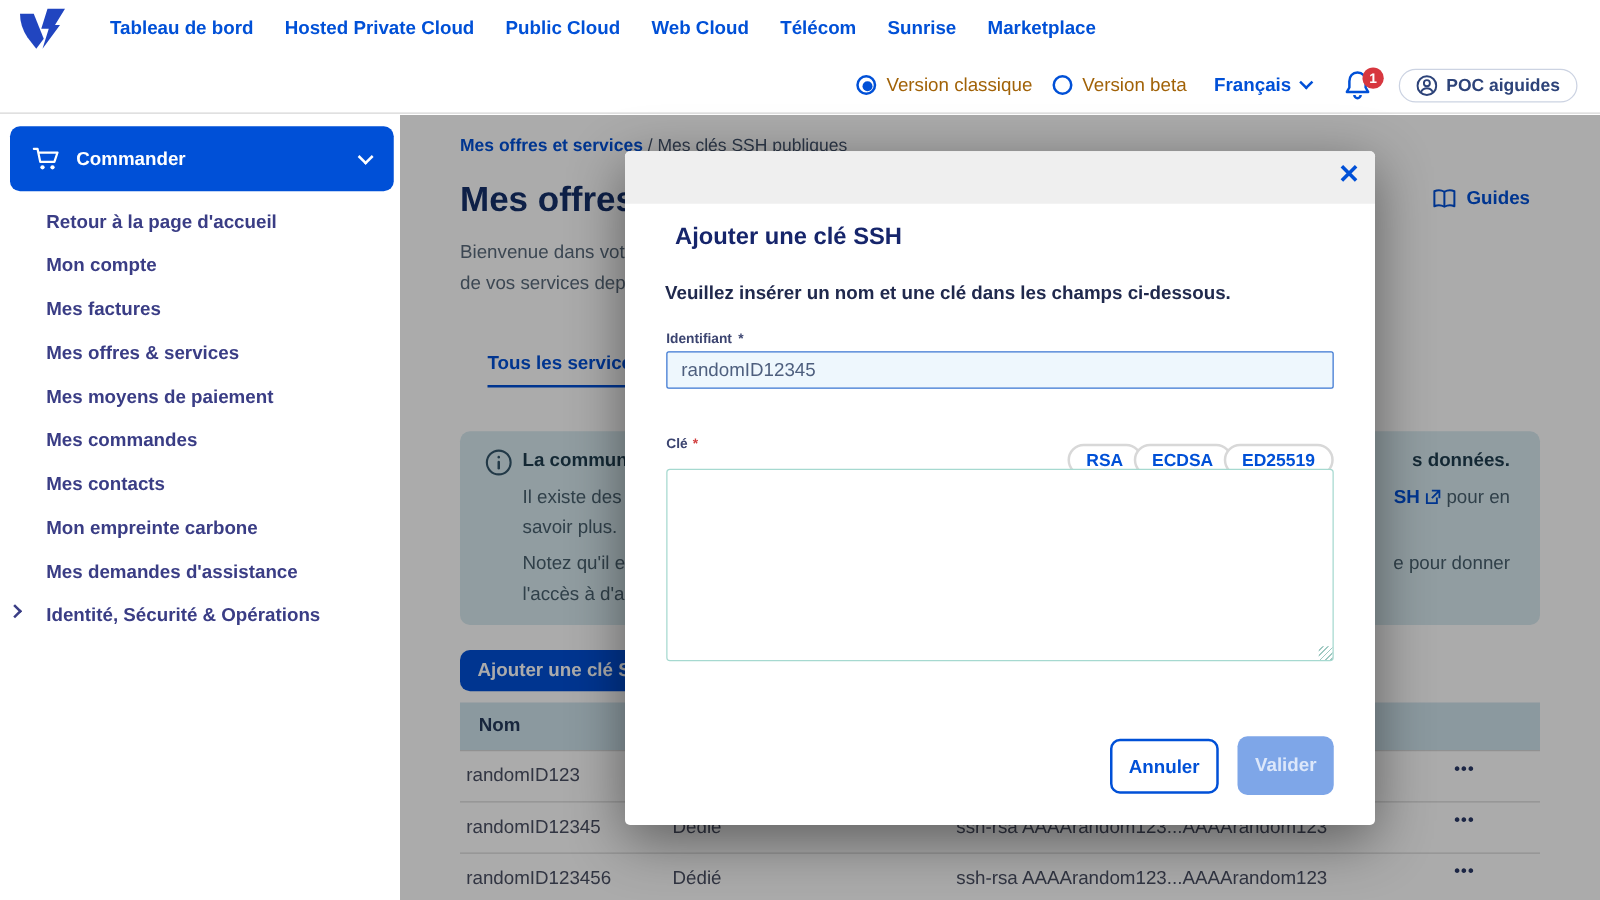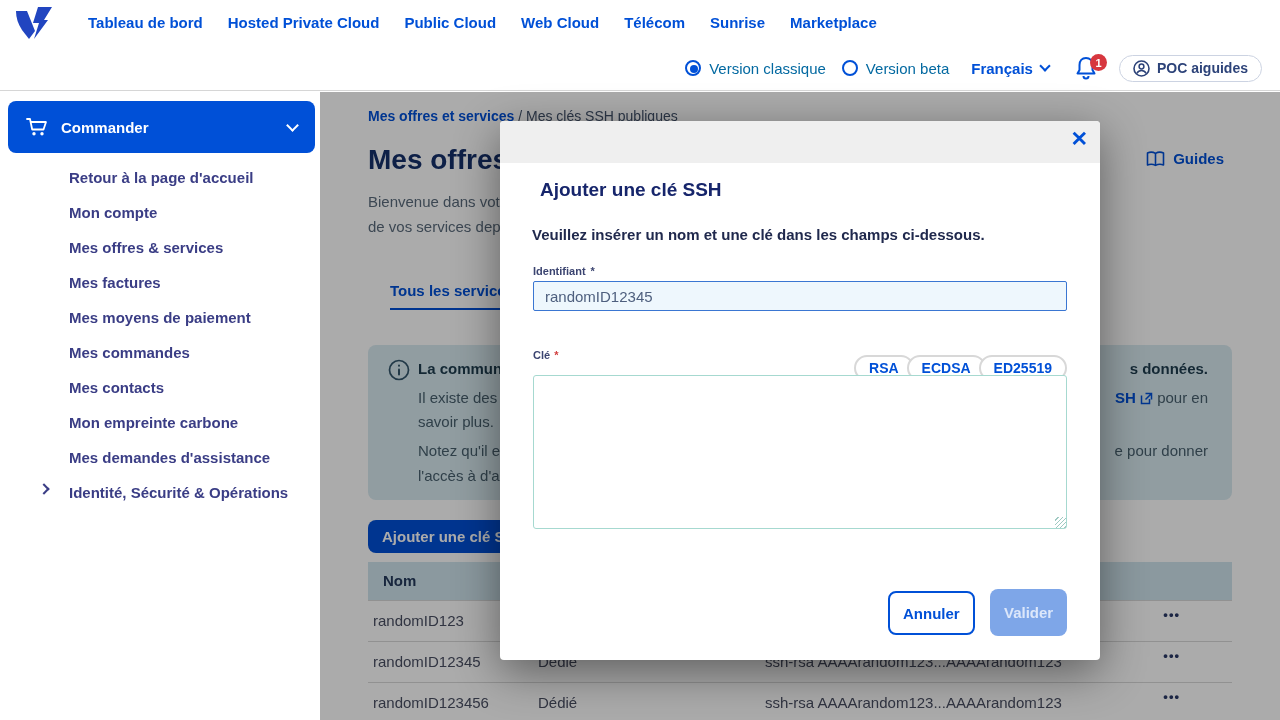--- a/index.html
+++ b/index.html
@@ -17,39 +17,39 @@
   .nav-links { display:flex; gap:25px; margin-left:32px; }
   .nav-link { font-size:15px; font-weight:bold; color:#0050d7; text-decoration:none; position:relative;
               padding:12px 0 14px 0; cursor:pointer; }
   .nav-link.active::after { content:""; position:absolute; left:0; right:0; bottom:2px; height:2px; background:#0050d7; }
 
   .controls-row { position:absolute; top:46px; right:18px; height:44px; display:flex; align-items:center; gap:16px; }
   .radio-group { display:flex; align-items:center; gap:8px; cursor:pointer; }
   .radio-ring { width:16px; height:16px; border:2px solid #0050d7; border-radius:50%; position:relative; flex:0 0 auto; }
   .radio-ring.checked::after { content:""; position:absolute; left:3px; top:3px; width:8px; height:8px;
                                border-radius:50%; background:#0050d7; }
-  .radio-label { font-size:15px; color:#0369a1; }
+  .radio-label { font-size:15px; color:#a16207; }
   .lang { display:flex; align-items:center; gap:8px; font-size:15px; font-weight:bold; color:#0050d7; cursor:pointer; margin-left:6px; }
   .chev-down { width:8px; height:8px; border-right:2px solid #0050d7; border-bottom:2px solid #0050d7;
                transform:rotate(45deg); margin-top:-4px; }
   .bell-wrap { position:relative; margin-left:10px; cursor:pointer; }
   .badge { position:absolute; right:-10px; top:-2px; min-width:17px; height:17px; border-radius:50%;
            background:#d7373f; color:#fff; font-size:11px; font-weight:bold; display:flex;
            align-items:center; justify-content:center; }
   .account-pill { display:flex; align-items:center; gap:7px; border:1px solid #ccd3e2; border-radius:15px;
                   padding:4px 13px; font-size:14px; font-weight:bold; color:#2d4379; background:#fff; cursor:pointer; margin-left:6px; }
 
   
   .sidebar { position:absolute; top:92px; left:0; width:320px; bottom:0; background:#fff; z-index:20; }
   .order-btn { position:absolute; top:9px; left:8px; width:307px; height:52px; background:#0050d7;
                border:none; border-radius:8px; color:#fff; display:flex; align-items:center; gap:13px;
                padding:0 18px; font-size:15px; font-weight:bold; cursor:pointer; font-family:Liberation Sans, sans-serif; }
   .order-btn .chev { width:9px; height:9px; border-right:2px solid #fff; border-bottom:2px solid #fff;
                      transform:rotate(45deg); margin-left:auto; margin-top:-4px; }
-  .side-list { position:absolute; top:68px; left:0; right:0; list-style:none;margin-left:32px; }
+  .side-list { position:absolute; top:68px; left:0; right:0; list-style:none; }
   .side-item { padding:9px 10px 9px 37px; font-size:15px; font-weight:bold; color:#3a3d85; cursor:pointer; position:relative; }
   .side-item .chev-right { position:absolute; left:8px; top:10px; width:8px; height:8px;
                            border-right:2px solid #3a3d85; border-top:2px solid #3a3d85; transform:rotate(45deg); }
 
   
   .content { position:absolute; top:92px; left:320px; width:960px; bottom:0; background:#fff; overflow:hidden; }
   .breadcrumb { position:absolute; left:48px; top:16px; font-size:14px; }
   .breadcrumb .parent { color:#0050d7; font-weight:bold; cursor:pointer; }
   .breadcrumb .sep, .breadcrumb .current { color:#42526b; }
   .page-title { position:absolute; left:48px; top:52px; font-size:28px; font-weight:bold; color:#15316b; white-space:nowrap; }
@@ -171,22 +171,22 @@
       <path d="M1 2 L4 2 L6.2 12.5 L17.5 12.5 L20 5 L5 5" fill="none" stroke="#fff" stroke-width="1.8" stroke-linejoin="round" stroke-linecap="round"></path>
       <circle cx="8" cy="16.8" r="1.7" fill="#fff"></circle>
       <circle cx="16" cy="16.8" r="1.7" fill="#fff"></circle>
     </svg>
     <span>Commander</span>
     <span class="chev"></span>
   </button>
   <ul class="side-list">
     <li class="side-item">Retour à la page d'accueil</li>
     <li class="side-item">Mon compte</li>
+    <li class="side-item">Mes factures</li>
     <li class="side-item">Mes offres &amp; services</li>
-    <li class="side-item">Mes factures</li>
     <li class="side-item">Mes moyens de paiement</li>
     <li class="side-item">Mes commandes</li>
     <li class="side-item">Mes contacts</li>
     <li class="side-item">Mon empreinte carbone</li>
     <li class="side-item">Mes demandes d'assistance</li>
     <li class="side-item">
       <span class="chev-right"></span>
       <span>Identité, Sécurité &amp; Opérations</span>
     </li>
   </ul>

